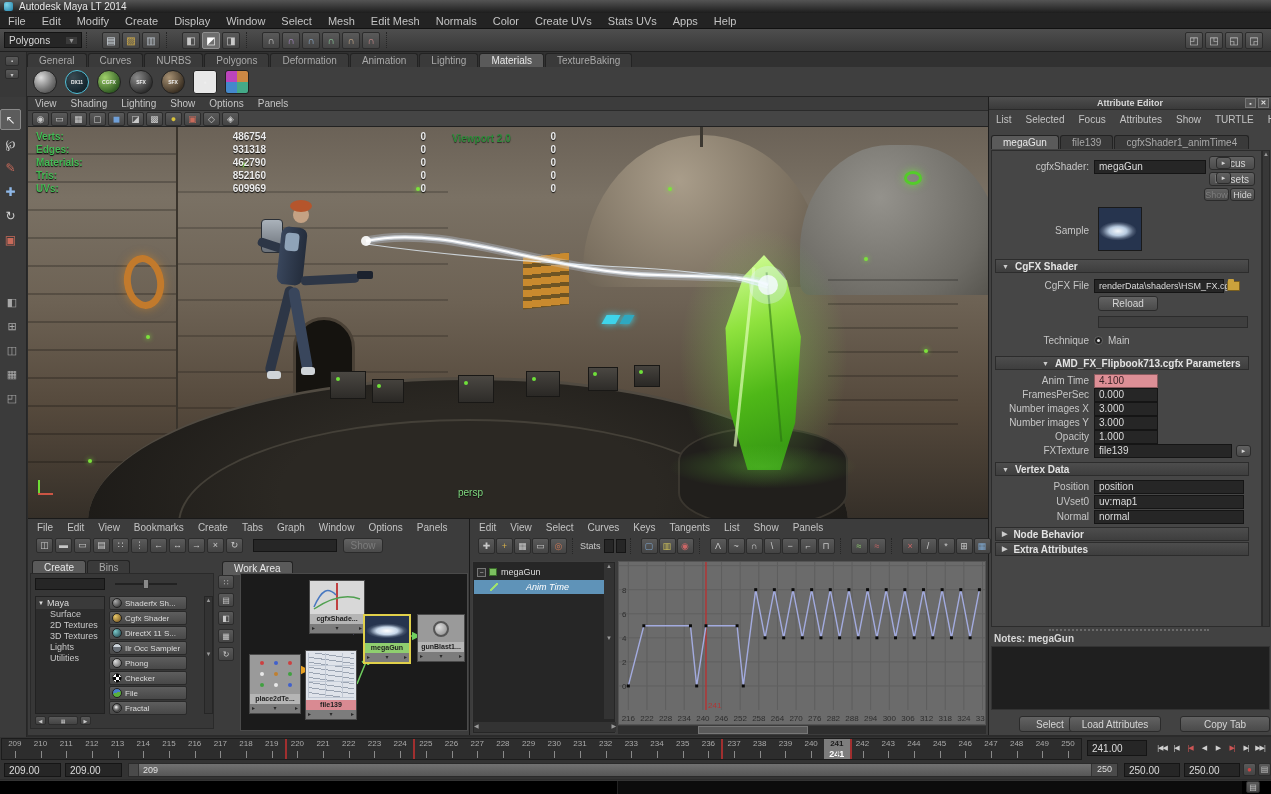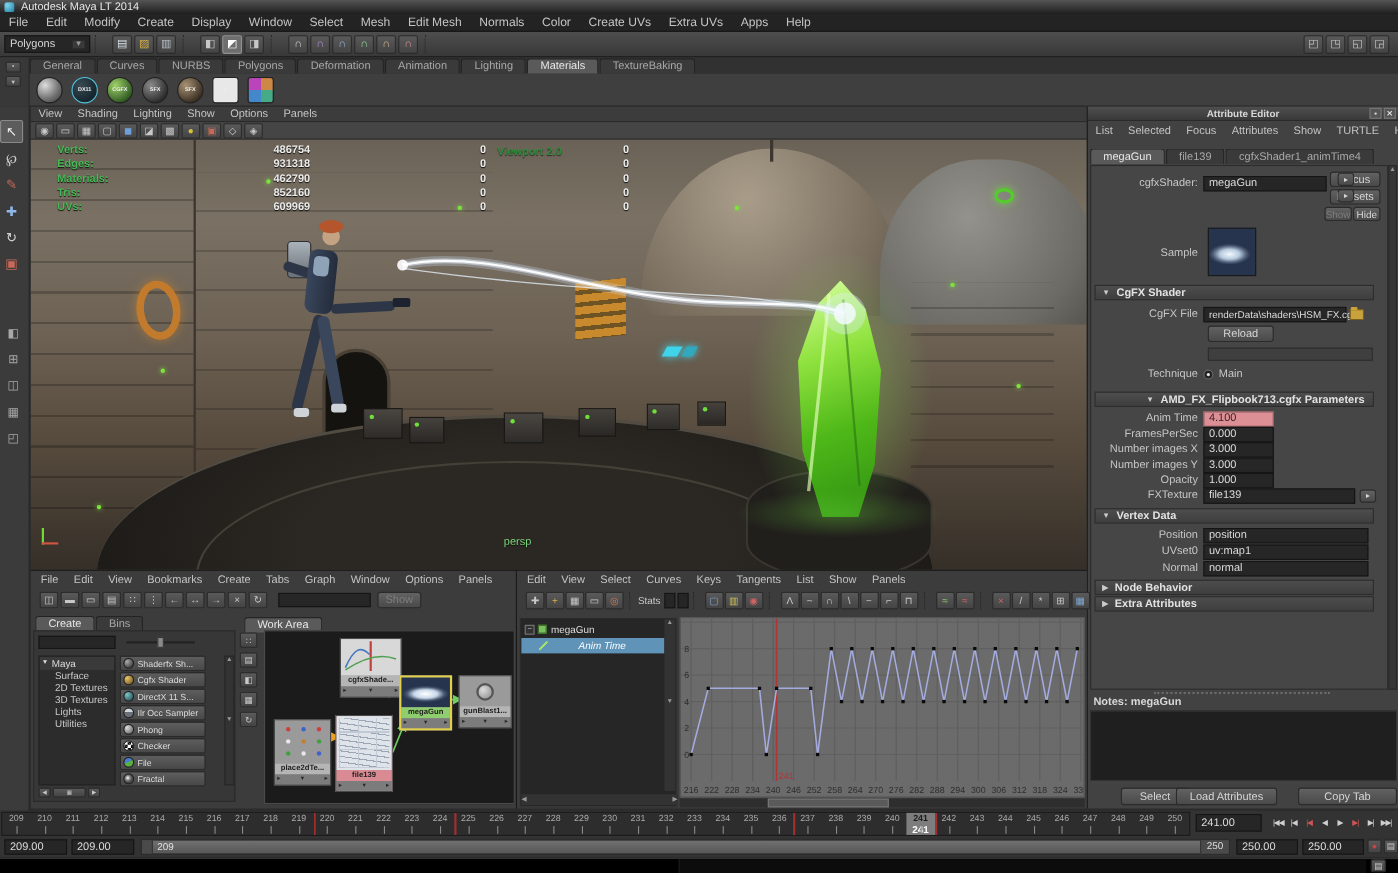--- a/index.html
+++ b/index.html
@@ -60,21 +60,21 @@
 #toolbox .layouts .icon { height:18px; font-size:11px; margin-bottom:6px; color:#a8a8a8; }
 
 
 #vp-menu { left:28px; top:97px; width:960px; height:14px; background:#3c3c3c; display:flex; align-items:center; border-bottom:1px solid #2a2a2a; }
 #vp-icons { left:28px; top:111px; width:960px; height:16px; background:#454545; display:flex; align-items:center; border-bottom:1px solid #222; padding-left:4px; }
 #vp-icons .icon { width:17px; height:14px; font-size:9px; }
 #scene { left:28px; top:127px; width:960px; height:391px; overflow:hidden;
   background:linear-gradient(180deg,#6b6257 0%,#7a7164 18%,#6d6254 45%,#55493c 72%,#352f28 100%); }
 .sprop { position:absolute; }
 #hud { position:absolute; left:8px; top:4px; width:560px; font-size:10px; font-weight:bold; }
-.hud-row { position:relative; height:13px;margin-left:16px; }
+.hud-row { position:relative; height:13px; }
 .hud-row .hlab { position:absolute; left:0; color:#44bb55; text-shadow:0 1px 1px rgba(0,0,0,.9); }
 .hud-row .hval { position:absolute; left:95px; width:135px; text-align:right; color:#ececec; text-shadow:0 1px 1px rgba(0,0,0,.9); }
 .hud-row .hz1 { position:absolute; left:350px; width:40px; text-align:right; color:#ececec; text-shadow:0 1px 1px rgba(0,0,0,.9); }
 .hud-row .hz2 { position:absolute; left:480px; width:40px; text-align:right; color:#ececec; text-shadow:0 1px 1px rgba(0,0,0,.9); }
 #vp20 { position:absolute; left:424px; top:6px; color:#2e8b3a; font-size:10px; font-weight:bold; text-shadow:0 1px 1px rgba(0,0,0,.6); }
 #persp { position:absolute; left:430px; top:360px; color:#7fd87f; font-size:10px; text-shadow:0 1px 1px rgba(0,0,0,.8); }
 #axis-gizmo { position:absolute; left:10px; top:348px; width:20px; height:20px; }
 #axis-gizmo .ay { position:absolute; left:0; bottom:0; width:2px; height:15px; background:#6fdc35; }
 #axis-gizmo .ax { position:absolute; left:0; bottom:0; width:15px; height:2px; background:#cc5544; }
 
@@ -235,21 +235,21 @@
       <span class="menu-item">Modify</span>
       <span class="menu-item">Create</span>
       <span class="menu-item">Display</span>
       <span class="menu-item">Window</span>
       <span class="menu-item">Select</span>
       <span class="menu-item">Mesh</span>
       <span class="menu-item">Edit Mesh</span>
       <span class="menu-item">Normals</span>
       <span class="menu-item">Color</span>
       <span class="menu-item">Create UVs</span>
-      <span class="menu-item">Extra UVs</span>
+      <span class="menu-item">Stats UVs</span>
       <span class="menu-item">Apps</span>
       <span class="menu-item">Help</span>
     </div>
 
   <div id="statusline" class="abs">
     <div class="selector">
       <span>Polygons</span>
       <span class="dd">▼</span>
     </div>
     <span class="sep"></span>

